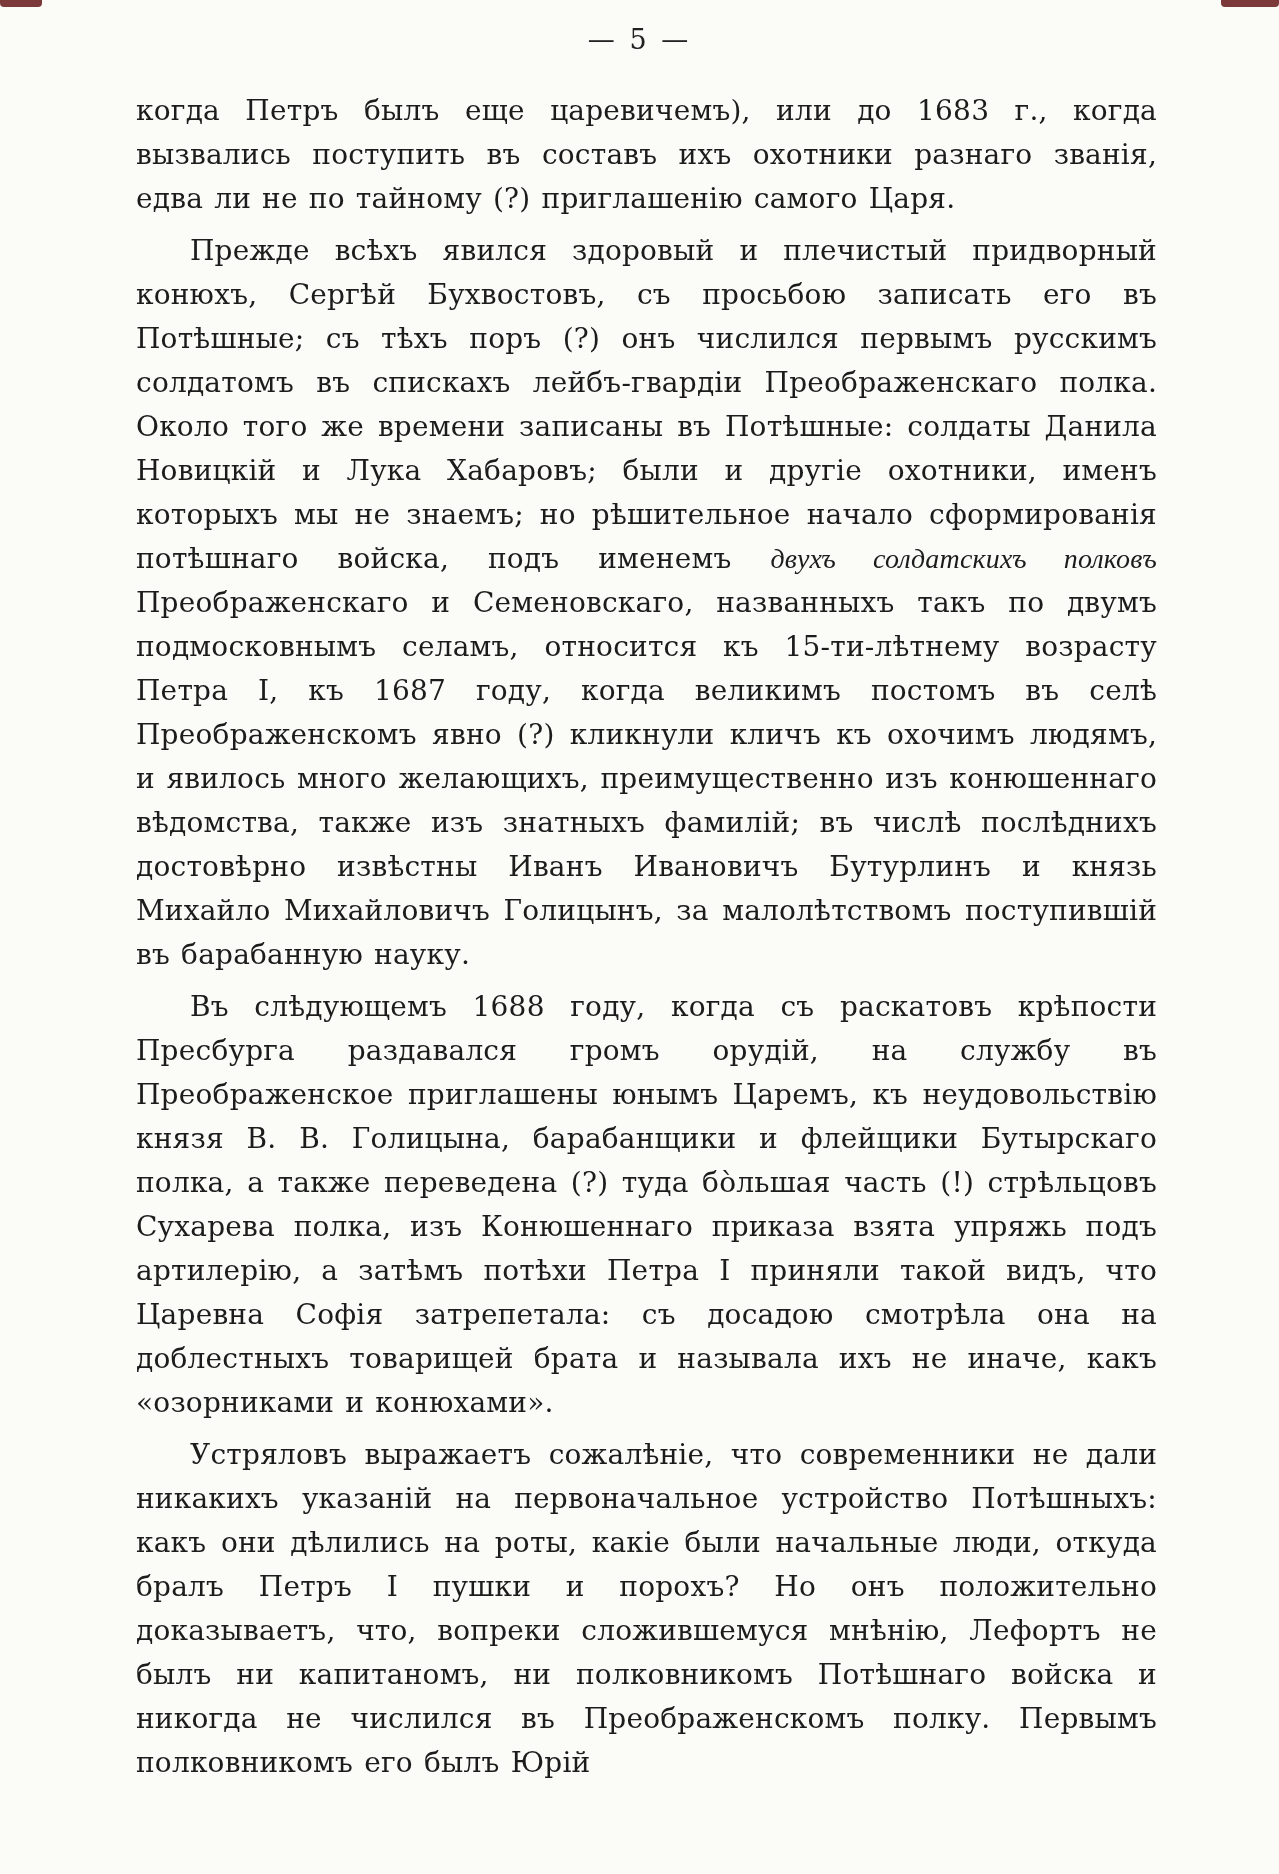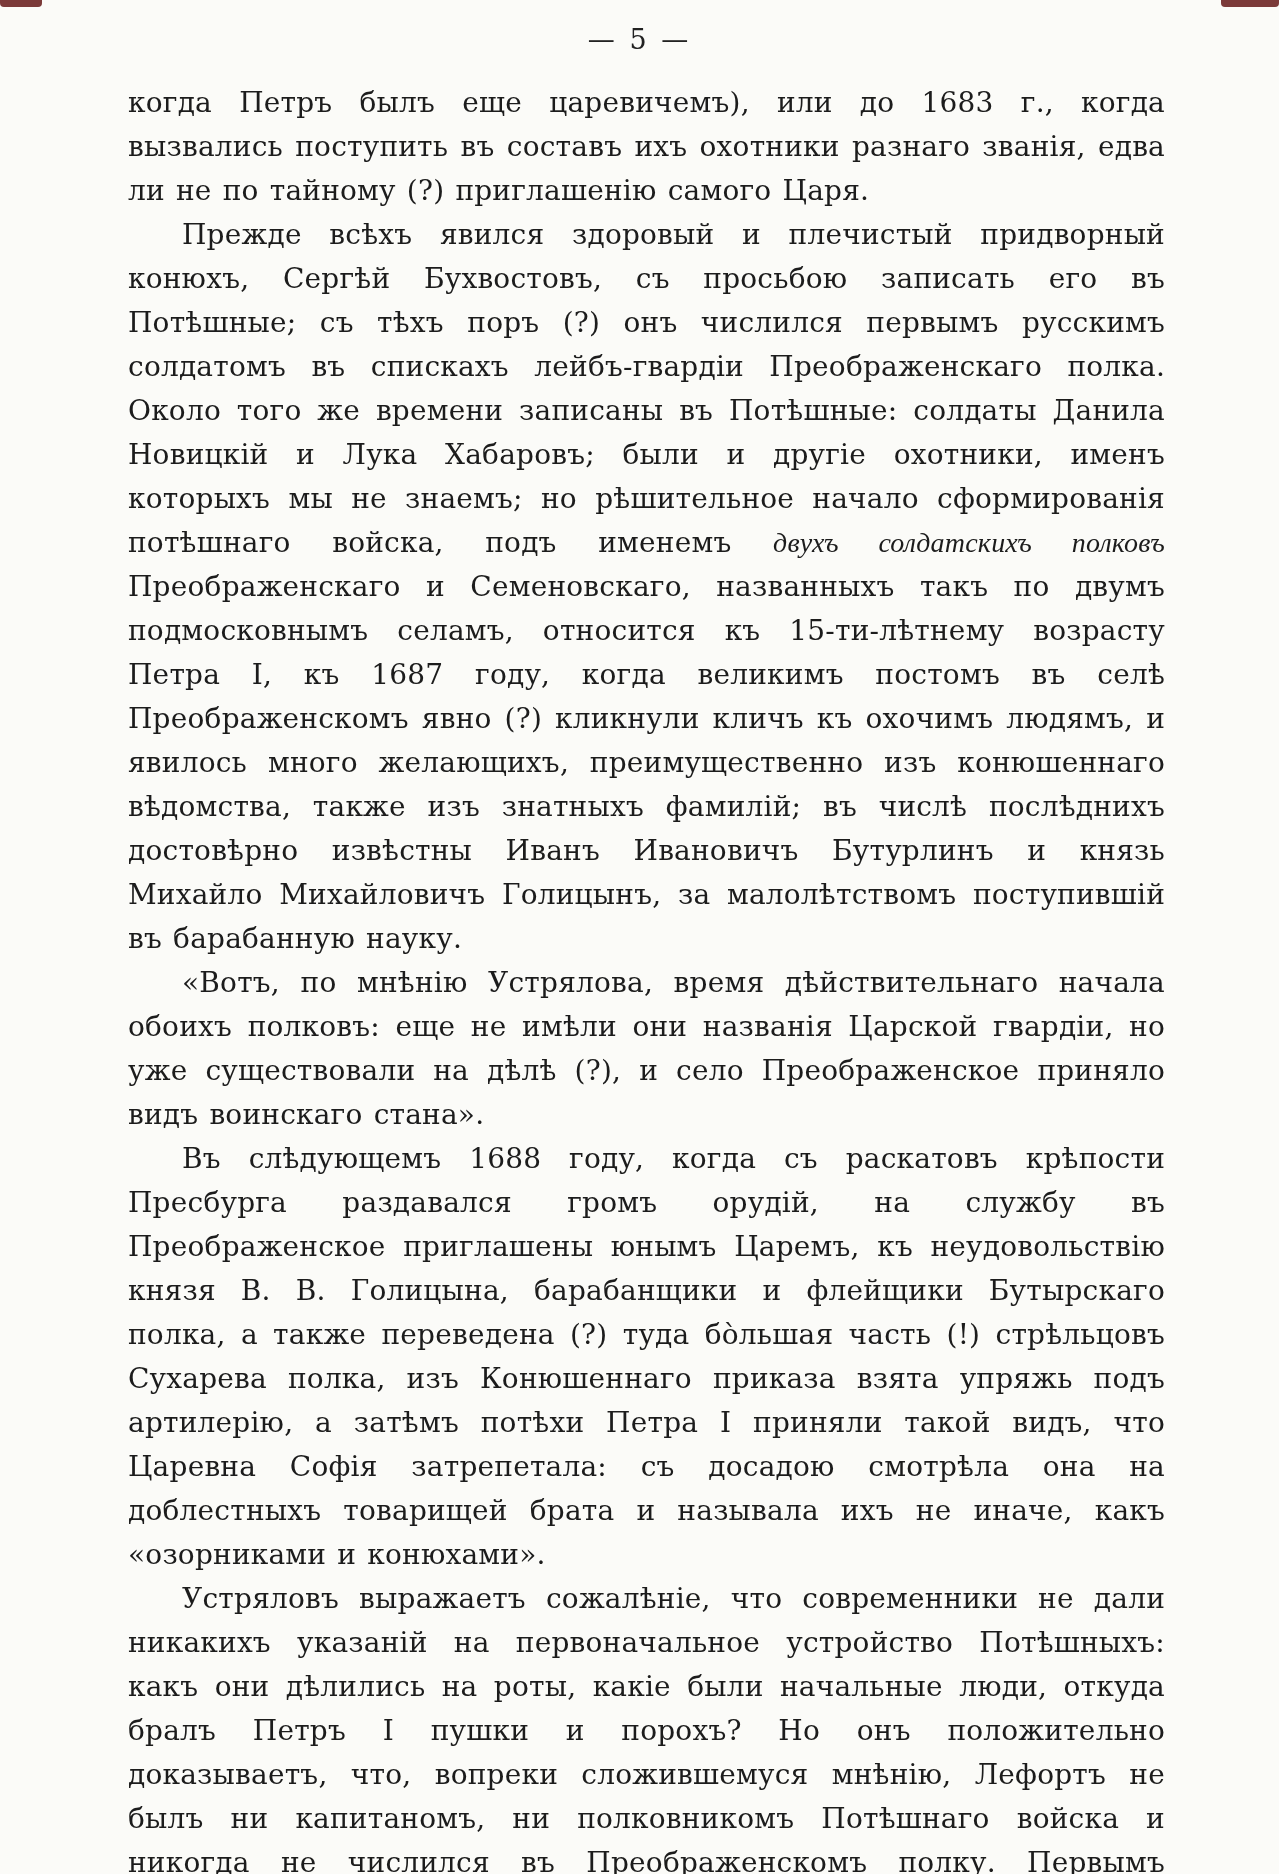--- a/index.html
+++ b/index.html
@@ -35,21 +35,21 @@
   .text-block {
     padding: 26px 114px 0 128px;
     font-size: 28px;
     line-height: 44px;
     text-align: justify;
     text-justify: inter-word;
     letter-spacing: 0.2px;
     word-spacing: 2px;
   }
   .text-block p {
-    margin: 0;
+    margin: 8px;
     text-indent: 54px;
   }
   .text-block p.no-indent {
     text-indent: 0;
   }
   .italic-phrase {
     font-style: italic;
     font-family: Liberation Serif, serif;
   }
 </style>
@@ -64,21 +64,20 @@
   <div class="page-header">
     <span>— 5 —</span>
   </div>
 
   <div class="text-block">
 
     <p class="no-indent">когда Петръ былъ еще царевичемъ), или до 1683 г., когда вызвались поступить въ составъ ихъ охотники разнаго званія, едва ли не по тайному (?) приглашенію самого Царя.</p>
 
     <p><span>Прежде всѣхъ явился здоровый и плечистый придворный конюхъ, Сергѣй Бухвостовъ, съ просьбою записать его въ Потѣшные; съ тѣхъ поръ (?) онъ числился первымъ русскимъ солдатомъ въ спискахъ лейбъ-гвардіи Преображенскаго полка. Около того же времени записаны въ Потѣшные: солдаты Данила Новицкій и Лука Хабаровъ; были и другіе охотники, именъ которыхъ мы не знаемъ; но рѣшительное начало сформированія потѣшнаго войска, подъ именемъ </span><em class="italic-phrase">двухъ солдатскихъ полковъ</em><span> Преображенскаго и Семеновскаго, названныхъ такъ по двумъ подмосковнымъ селамъ, относится къ 15-ти-лѣтнему возрасту Петра I, къ 1687 году, когда великимъ постомъ въ селѣ Преображенскомъ явно (?) кликнули кличъ къ охочимъ людямъ, и явилось много желающихъ, преимущественно изъ конюшеннаго вѣдомства, также изъ знатныхъ фамилій; въ числѣ послѣднихъ достовѣрно извѣстны Иванъ Ивановичъ Бутурлинъ и князь Михайло Михайловичъ Голицынъ, за малолѣтствомъ поступившій въ барабанную науку.</span></p>
 
-    <p>«Вотъ, по мнѣнію Устрялова, время дѣйствительнаго начала обоихъ полковъ: еще не имѣли они названія Царской гвардіи, но уже существовали на дѣлѣ (?), и село Преображенское приняло видъ воинскаго стана».</p>
 
     <p>Въ слѣдующемъ 1688 году, когда съ раскатовъ крѣпости Пресбурга раздавался громъ орудій, на службу въ Преображенское приглашены юнымъ Царемъ, къ неудовольствію князя В. В. Голицына, барабанщики и флейщики Бутырскаго полка, а также переведена (?) туда бо̀льшая часть (!) стрѣльцовъ Сухарева полка, изъ Конюшеннаго приказа взята упряжь подъ артилерію, а затѣмъ потѣхи Петра I приняли такой видъ, что Царевна Софія затрепетала: съ досадою смотрѣла она на доблестныхъ товарищей брата и называла ихъ не иначе, какъ «озорниками и конюхами».</p>
 
     <p>Устряловъ выражаетъ сожалѣніе, что современники не дали никакихъ указаній на первоначальное устройство Потѣшныхъ: какъ они дѣлились на роты, какіе были начальные люди, откуда бралъ Петръ I пушки и порохъ? Но онъ положительно доказываетъ, что, вопреки сложившемуся мнѣнію, Лефортъ не былъ ни капитаномъ, ни полковникомъ Потѣшнаго войска и никогда не числился въ Преображенскомъ полку. Первымъ полковникомъ его былъ Юрій</p>
 
   </div>
 
 </div>
 
 </body></html>

